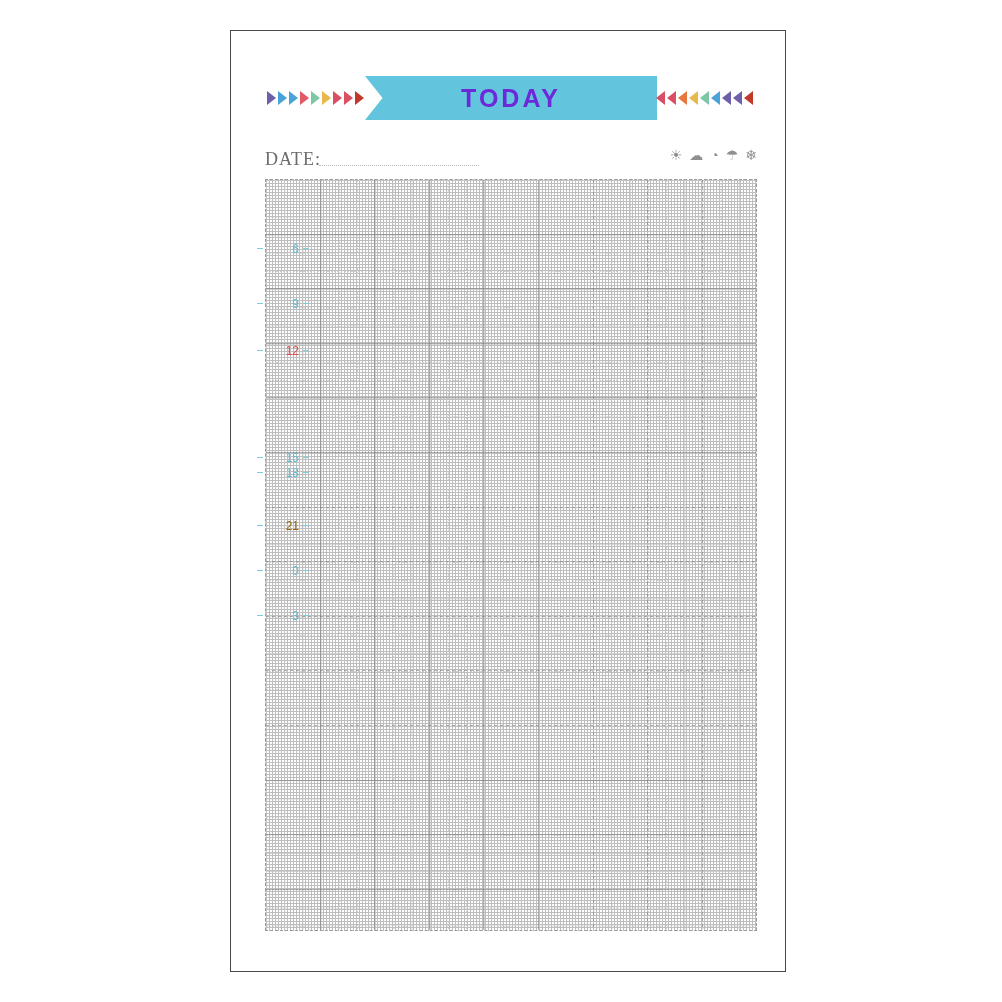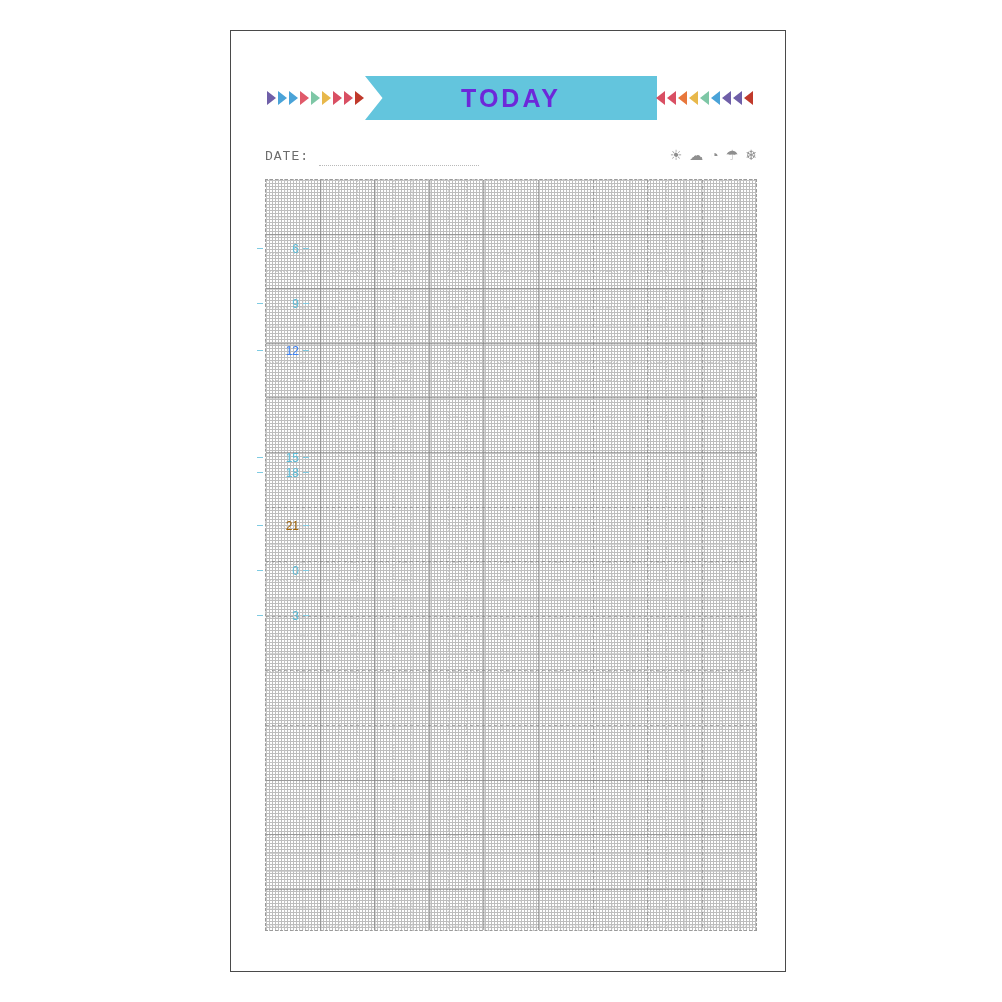--- a/index.html
+++ b/index.html
@@ -87,24 +87,24 @@
     position: absolute;
     left: 0;
     top: 118px;
     width: 556px;
     height: 26px;
   }
   #date-label {
     position: absolute;
     left: 34px;
     top: 0px;
-    font-size: 13px;
+    font-size: 18px;
     letter-spacing: 1px;
     color: #6c6c6c;
-    font-family: Liberation Mono, monospace;
+    font-family: Liberation Serif, serif;
   }
   #date-rule {
     position: absolute;
     left: 88px;
     top: 16px;
     width: 160px;
     height: 0;
     border-bottom: 1px dotted #b9b9b9;
   }
   #weather-icons {
@@ -253,21 +253,21 @@
     </div>
 
     <div id="grid-wrap">
       <div id="grid-inner"></div>
       <div id="grid-major"></div>
     </div>
 
     <div id="hour-column">
         <div class="hour" style="top: 63px; color: rgb(91, 188, 216);"><span>6</span><span class="tick"></span><span class="tick-left"></span></div>
         <div class="hour" style="top: 118px; color: rgb(91, 188, 216);"><span>9</span><span class="tick"></span><span class="tick-left"></span></div>
-        <div class="hour" style="top: 165px; color: #3b82f6;"><span>12</span><span class="tick"></span><span class="tick-left"></span></div>
+        <div class="hour" style="top: 165px; color: #ef4444;"><span>12</span><span class="tick"></span><span class="tick-left"></span></div>
         <div class="hour" style="top: 228px; color: rgb(91, 188, 216); margin-top: 44px;"><span>15</span><span class="tick"></span><span class="tick-left"></span></div>
         <div class="hour" style="top: 287px; color: rgb(91, 188, 216);"><span>18</span><span class="tick"></span><span class="tick-left"></span></div>
         <div class="hour" style="top: 340px; color: #a16207;"><span>21</span><span class="tick"></span><span class="tick-left"></span></div>
         <div class="hour" style="top: 385px; color: rgb(91, 188, 216);"><span>0</span><span class="tick"></span><span class="tick-left"></span></div>
         <div class="hour" style="top: 430px; color: rgb(91, 188, 216);"><span>3</span><span class="tick"></span><span class="tick-left"></span></div>
       </div>
 
   </div>
 </div>
 

